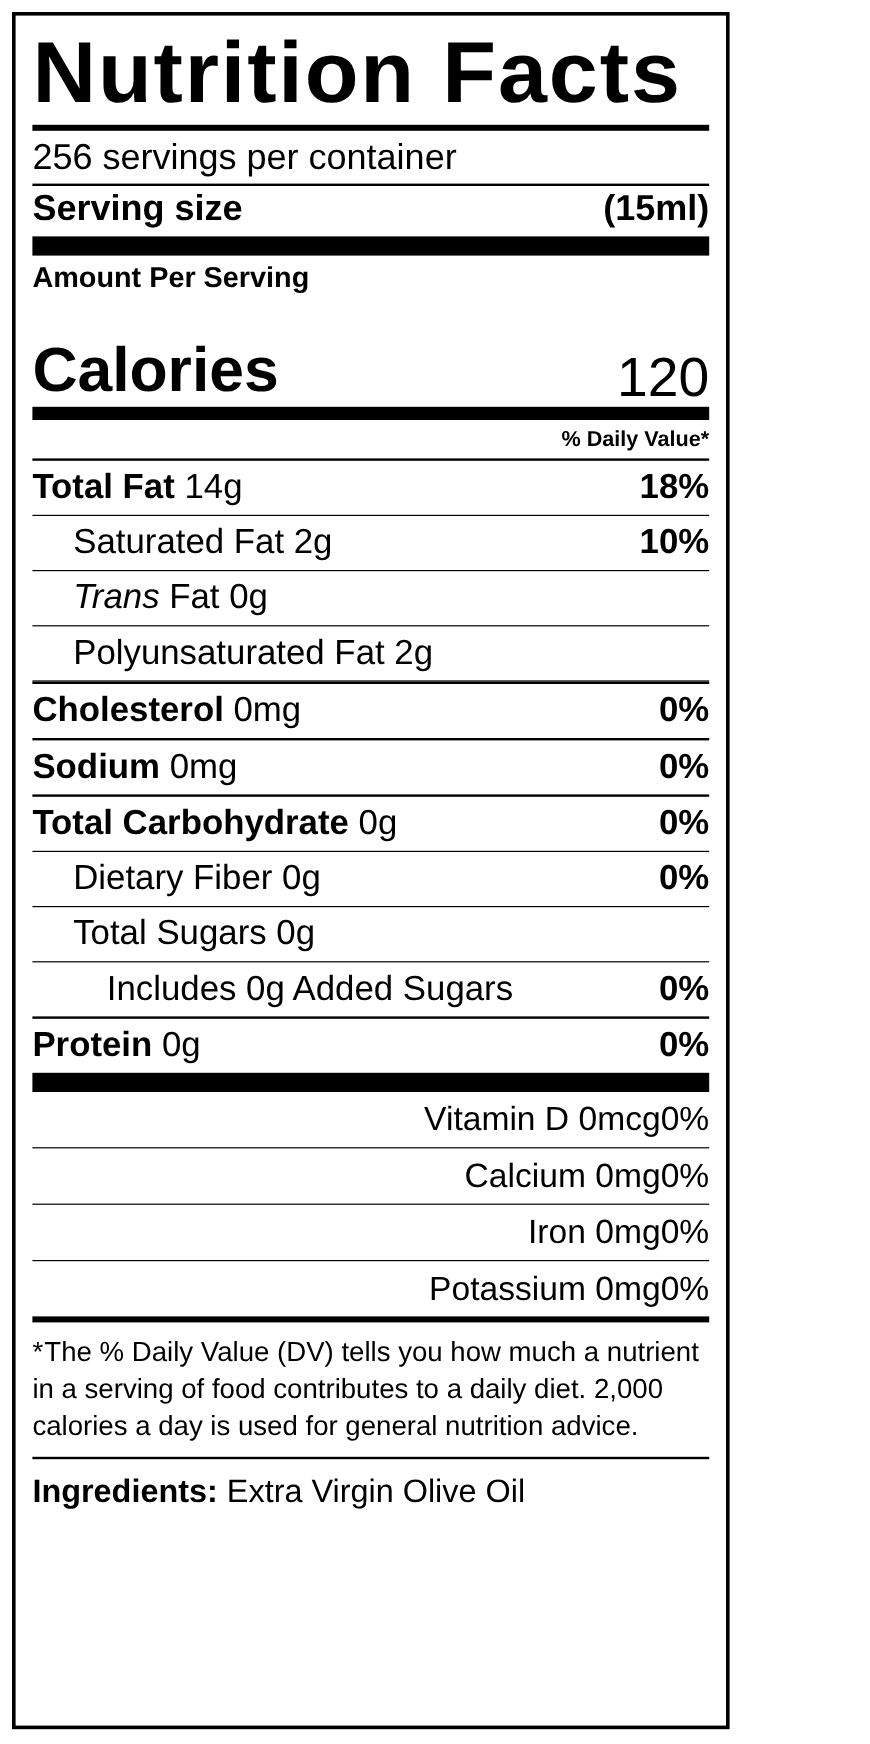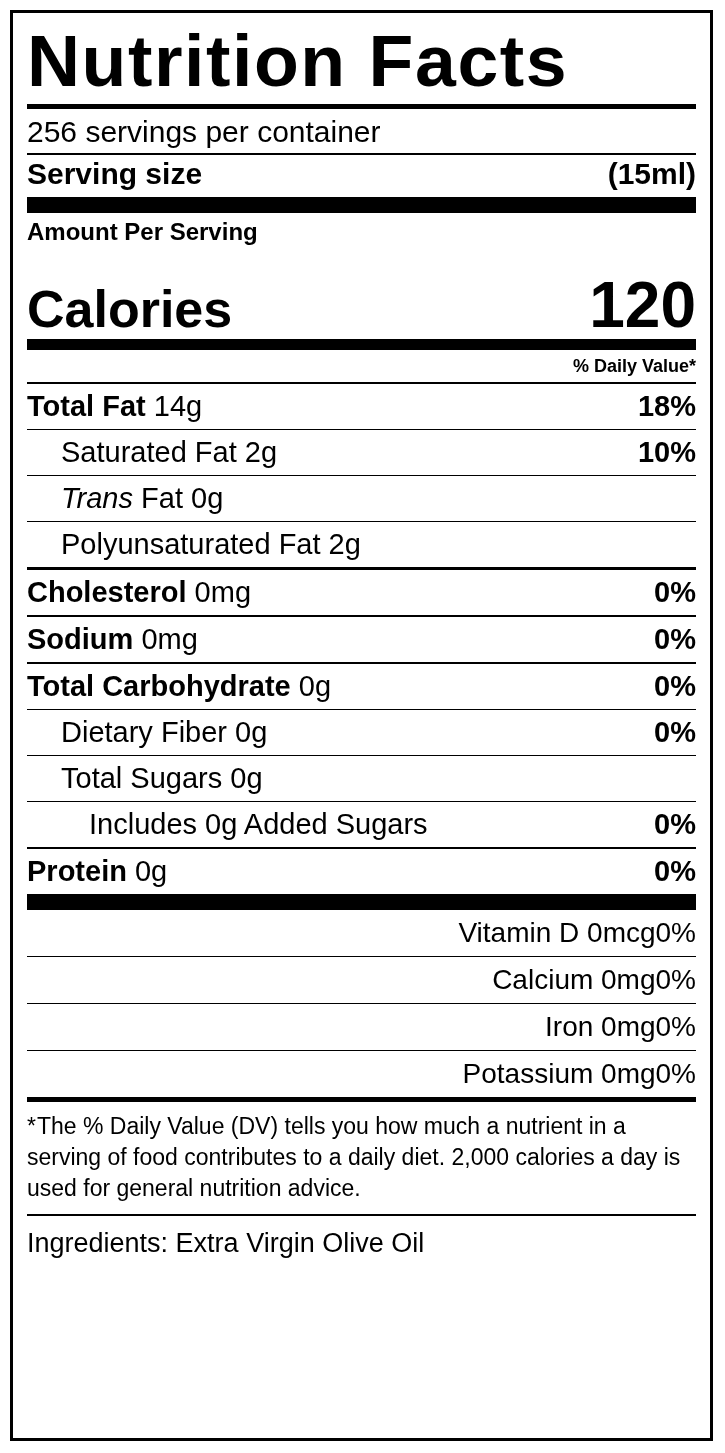--- a/index.html
+++ b/index.html
@@ -10,21 +10,21 @@
   body {
     width: 725px;
     height: 1453px;
     font-family: "Liberation Sans", sans-serif;
     color: #000000;
   }
   .label {
     position: absolute;
     left: 10px;
     top: 10px;
-    width: 703px;
+    width: 598px;
     height: 1431px;
     border: 3px solid #000;
     box-sizing: border-box;
     background: #fff;
     padding: 0 14px;
   }
   .inner {
     width: 100%;
   }
 
@@ -71,22 +71,22 @@
     align-items: flex-end;
     padding-bottom: 2px;
   }
   .calories-label {
     font-size: 52px;
     font-weight: bold;
     line-height: 1.05;
     margin-top: 36px;
   }
   .calories-value {
-    font-size: 64px;
-    font-weight: bold;
+    font-size: 46px;
+    font-weight: normal;
     line-height: 1.0;
   }
 
   .dv-header {
     text-align: right;
     font-size: 18px;
     font-weight: bold;
     padding: 6px 0 5px 0;
   }
 
@@ -115,21 +115,21 @@
     font-size: 23px;
     line-height: 1.35;
     padding: 9px 0 10px 0;
   }
   .footnote .star { margin-right: 1px; }
 
   .ingredients {
     font-size: 27px;
     padding: 12px 0 0 0;
   }
-  .ingredients b { font-weight: normal; }
+  .ingredients b { font-weight: bold; }
 </style>
 </head>
 <body>
 
 <div class="label">
   <div class="inner">
 
     <div class="title">Nutrition Facts</div>
 
     <div class="rule-med"></div>

